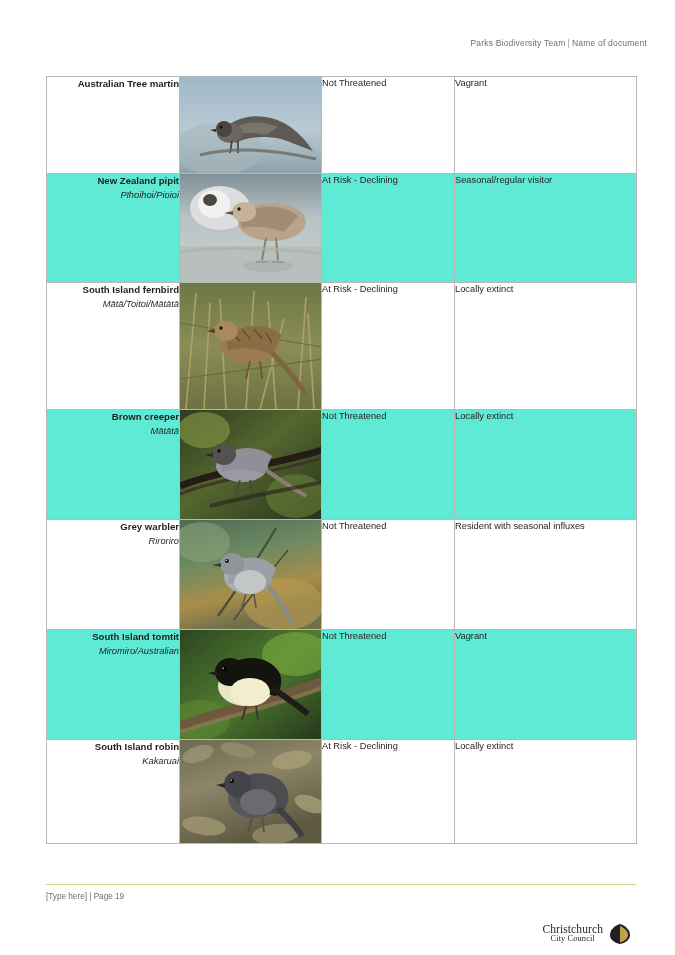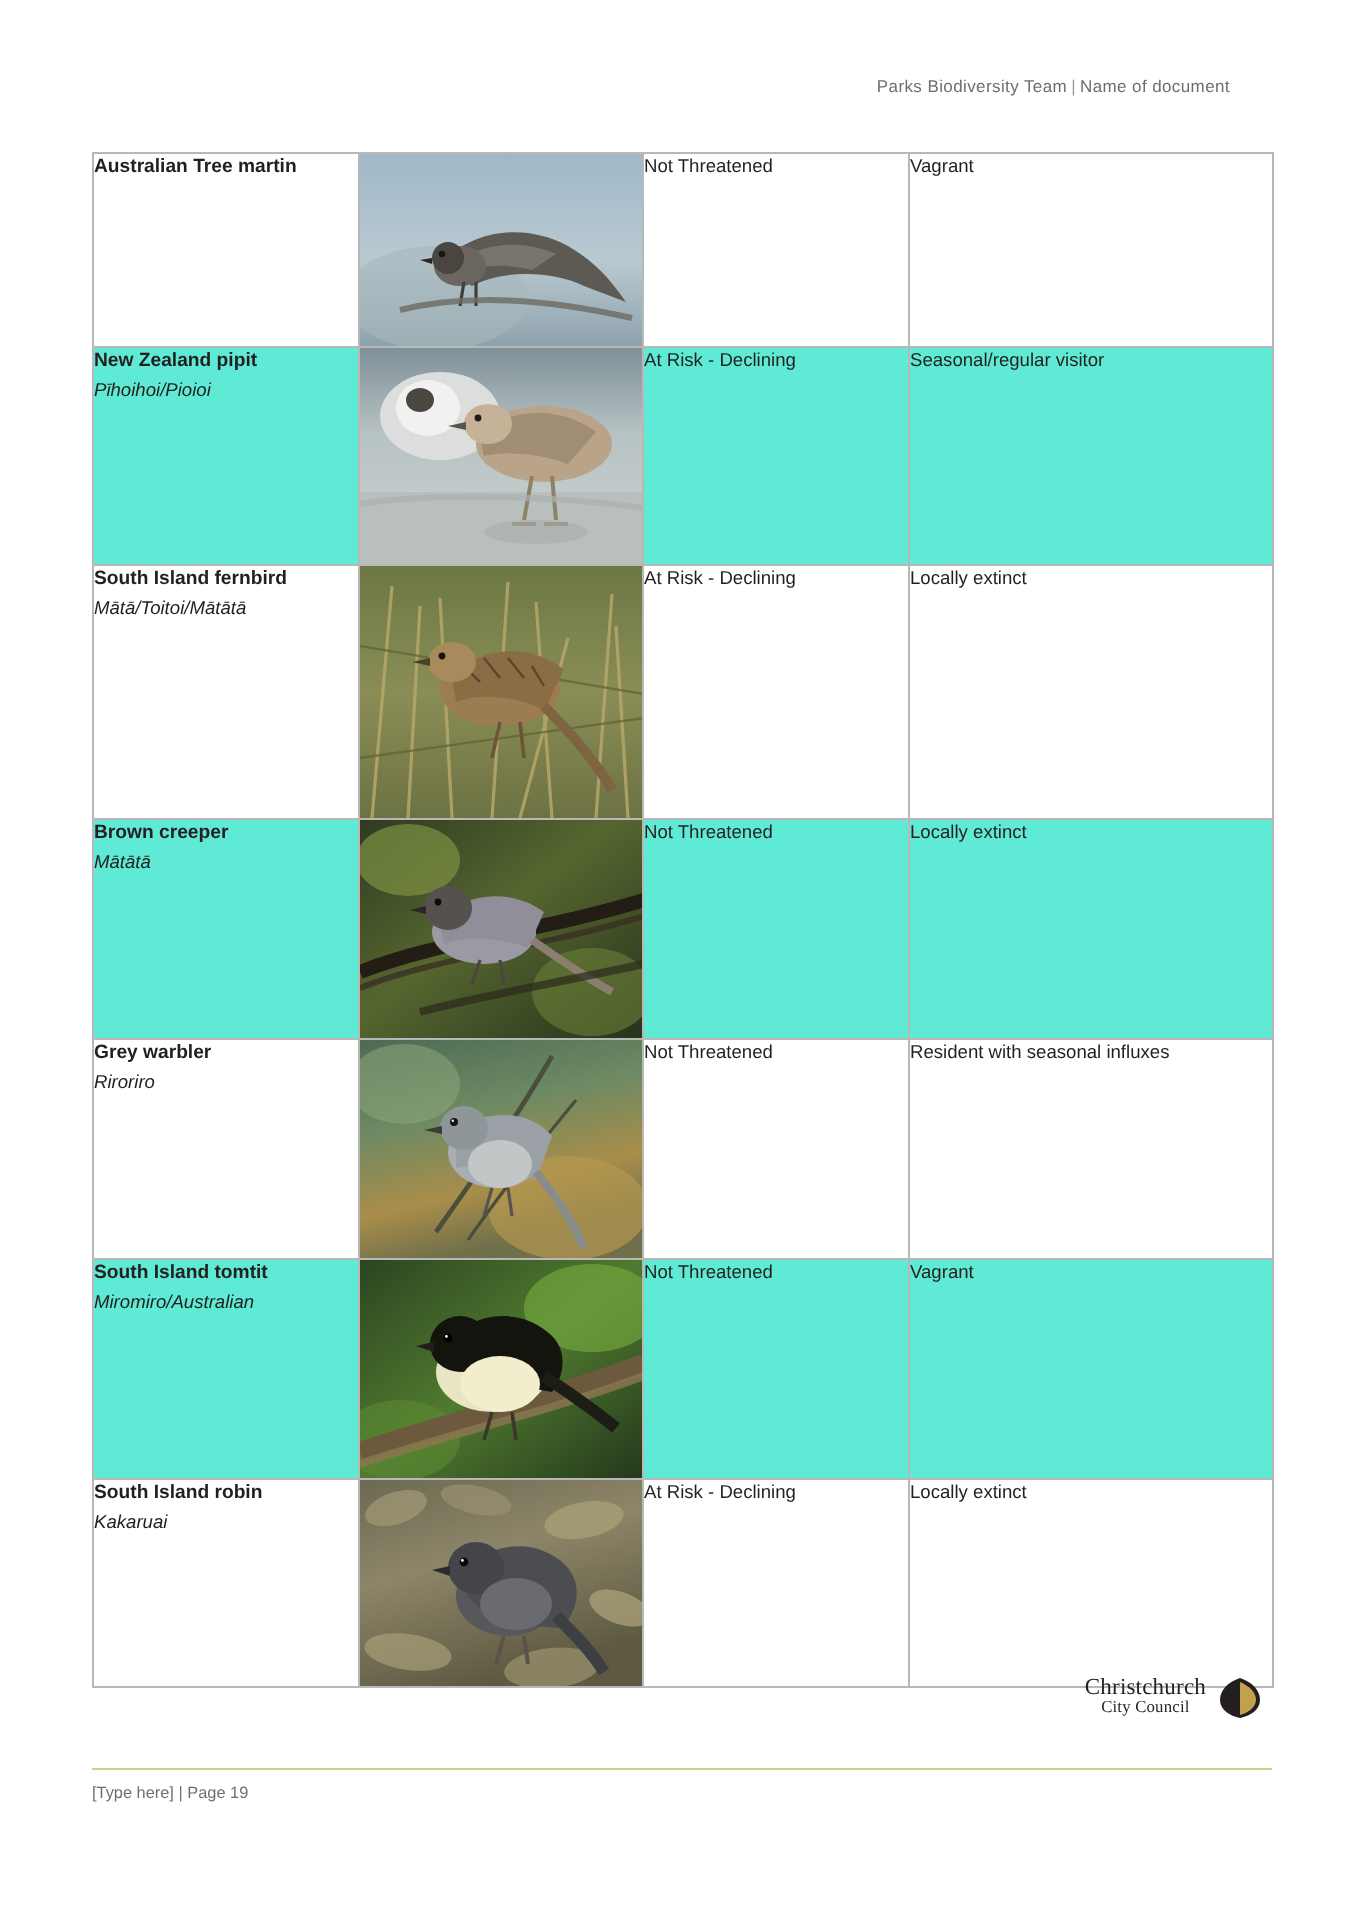--- a/index.html
+++ b/index.html
@@ -18,21 +18,21 @@
     width: 675px;
     height: 955px;
     background: #ffffff;
     box-sizing: border-box;
     overflow: hidden;
   }
   
   .header {
     position: absolute;
     top: 38px;
-    right: 60px;
+    right: 28px;
     font-size: 8.5px;
     color: #6d6e71;
     letter-spacing: 0.2px;
     white-space: nowrap;
   }
   .header .sep {
     color: #9a9b9e;
     padding: 0 2px;
   }
   
@@ -52,20 +52,21 @@
   .c-name   { width: 133px; }
   .c-img    { width: 142px; }
   .c-status { width: 133px; }
   .c-occur  { width: 182px; }
 
   tr.shaded td { background: #5eead4; }
   tr.plain  td { background: #ffffff; }
 
   .name-cell {
     padding: 8px 7px 8px 8px;
+    text-align: right;
   }
   .common {
     font-size: 9.6px;
     font-weight: bold;
     color: #231f20;
     line-height: 13px;
   }
   .maori {
     font-size: 9.3px;
     font-style: italic;
@@ -105,21 +106,21 @@
   .footer-left {
     position: absolute;
     left: 46px;
     top: 892px;
     font-size: 8.2px;
     color: #6d6e71;
   }
   .footer-logo {
     position: absolute;
     right: 44px;
-    top: 838px;
+    top: 923px;
     display: flex;
     align-items: center;
     gap: 6px;
   }
   .logo-text {
     text-align: right;
     line-height: 10px;
   }
   .logo-line1 {
     font-family: "Liberation Serif", serif;

